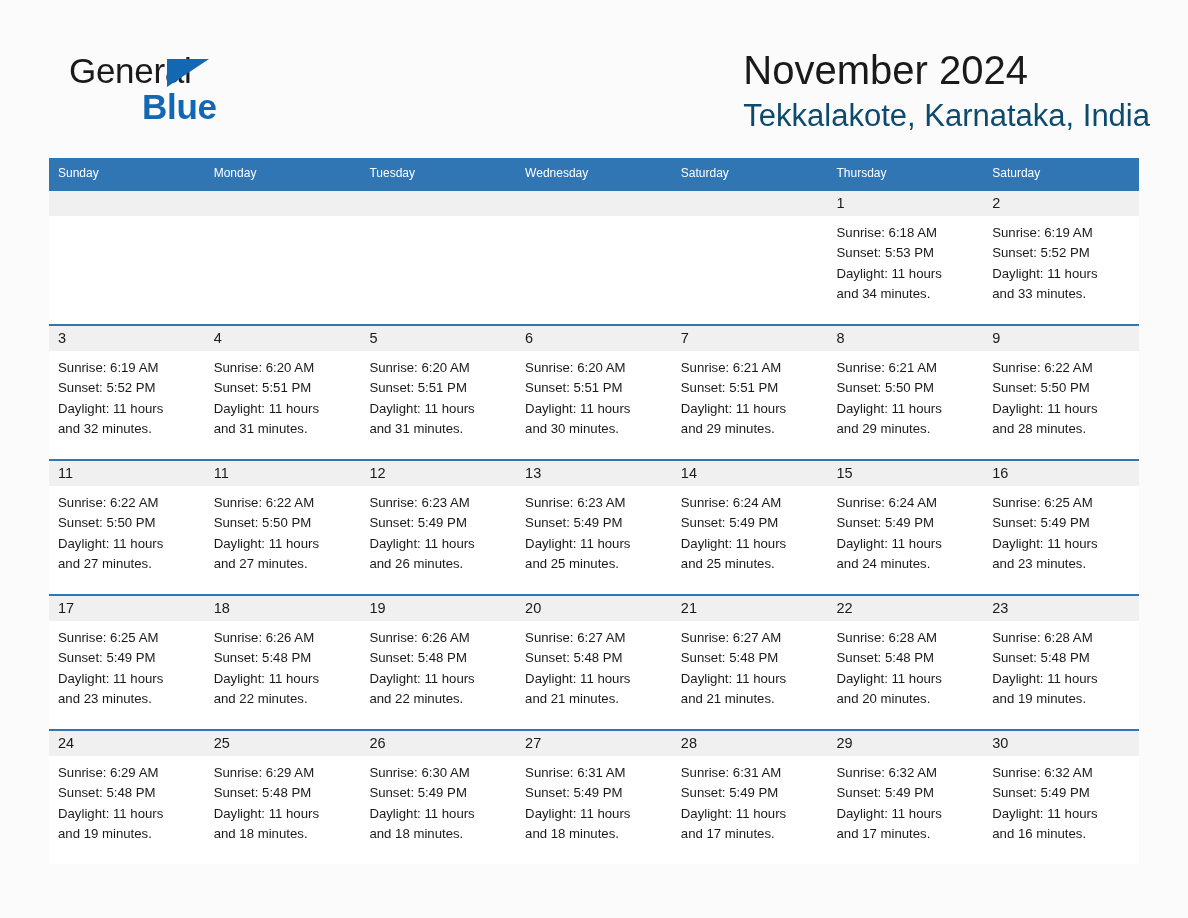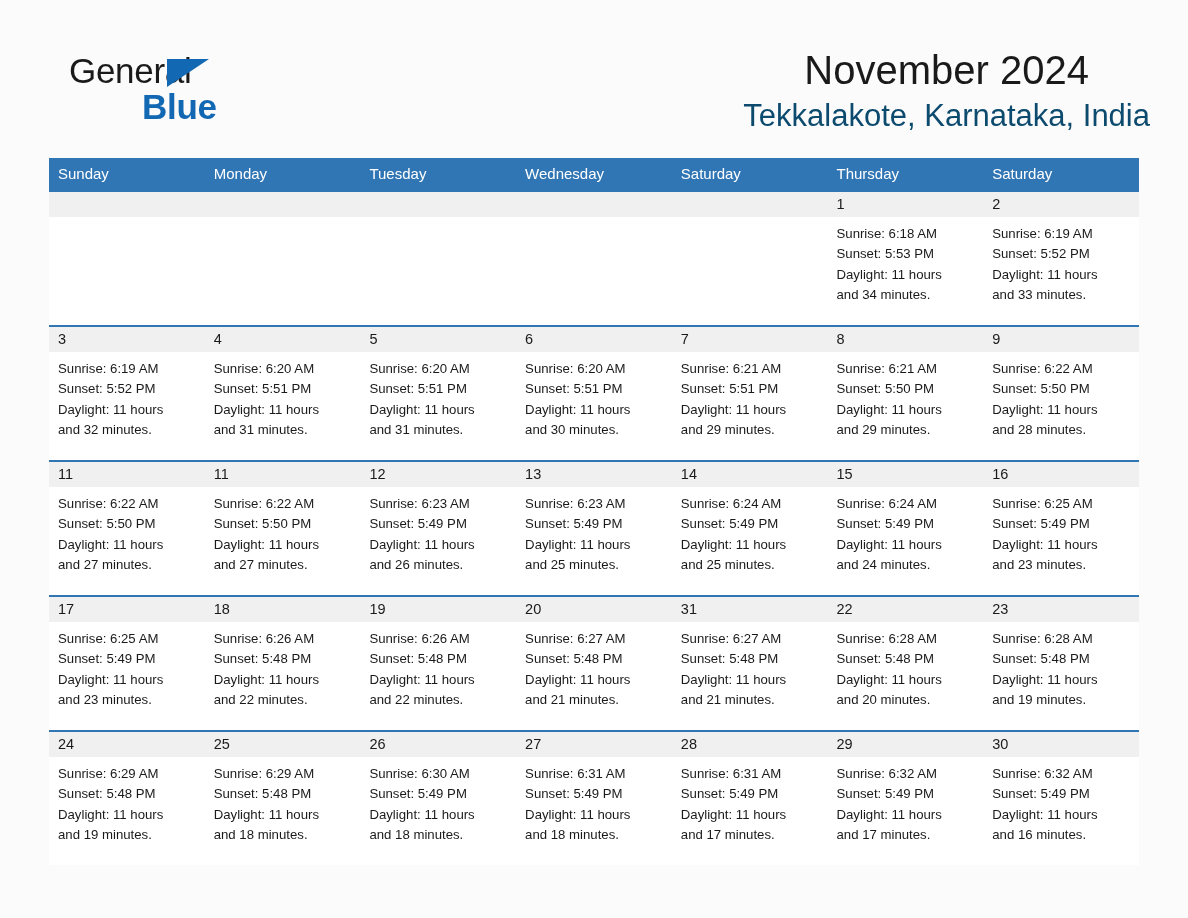--- a/index.html
+++ b/index.html
@@ -62,21 +62,21 @@
     line-height: 38px;
     color: #1268b3;
     letter-spacing: -0.3px;
     font-weight: bold;
   }
 
   .title-block {
     position: absolute;
     right: 50px;
     top: 44px;
-    text-align: center;
+    text-align: left;
   }
   .cal-title {
     font-size: 40px;
     line-height: 52px;
     color: #1a1a1a;
     font-weight: normal;
     margin: 0;
     letter-spacing: 0px;
   }
   .cal-subtitle {
@@ -95,21 +95,21 @@
     width: 1090px;
     border-collapse: collapse;
     table-layout: fixed;
   }
 
   .calendar col { width: 155.71px; }
 
   thead th {
     background: #3075b4;
     color: #ffffff;
-    font-size: 15px;
+    font-size: 12px;
     font-weight: normal;
     text-align: left;
     padding: 7px 0 8px 9px;
     height: 16px;
     vertical-align: middle;
     border: none;
   }
 
   tbody td {
     vertical-align: top;
@@ -383,21 +383,21 @@
           <td class="">
             <div class="daynum-band">20</div>
             <div class="day-body">
               <div>Sunrise: 6:27 AM</div>
               <div>Sunset: 5:48 PM</div>
               <div>Daylight: 11 hours</div>
               <div>and 21 minutes.</div>
             </div>
           </td>
           <td class="">
-            <div class="daynum-band">31</div>
+            <div class="daynum-band">21</div>
             <div class="day-body">
               <div>Sunrise: 6:27 AM</div>
               <div>Sunset: 5:48 PM</div>
               <div>Daylight: 11 hours</div>
               <div>and 21 minutes.</div>
             </div>
           </td>
           <td class="">
             <div class="daynum-band">22</div>
             <div class="day-body">

